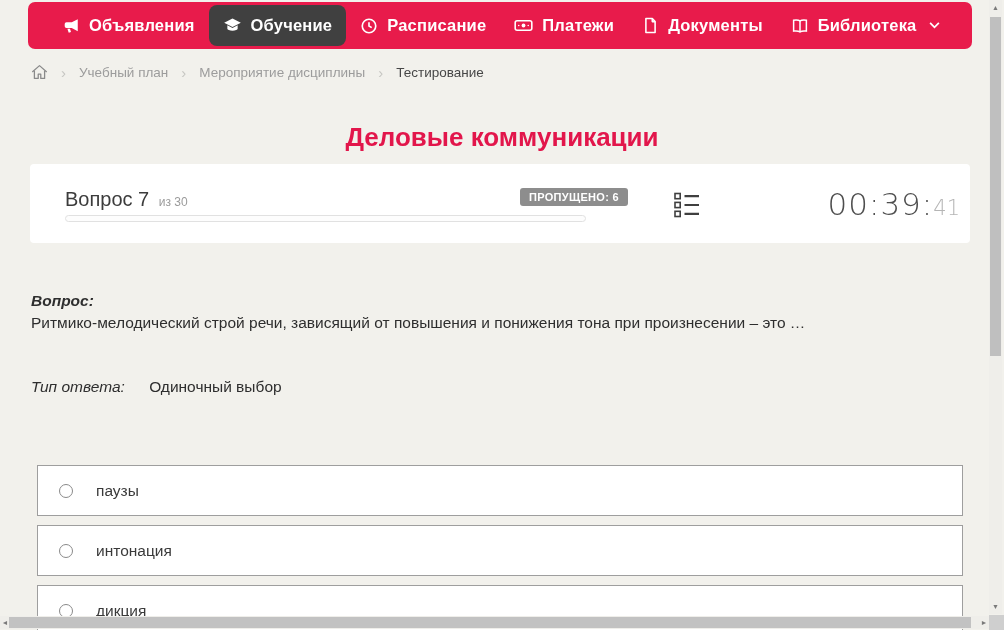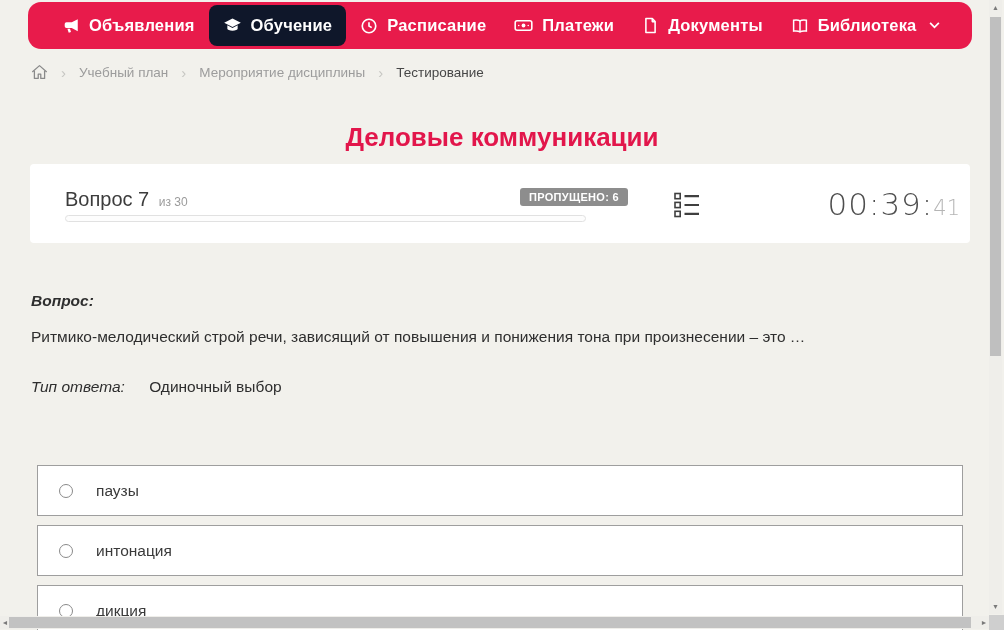--- a/index.html
+++ b/index.html
@@ -8,31 +8,31 @@
     position: relative;
     overflow: hidden;
     background: #f2f1ec;
     font-family: "Liberation Sans", sans-serif;
     color: #2e2e2e;
   }
 
   
   .navbar {
     position: absolute; left: 28px; top: 2px; width: 944px; height: 47px;
-    background: #e81b4b; border-radius: 13px;
+    background: #e81b4b; border-radius: 7px;
     display: flex; align-items: center; justify-content: space-between;
     padding: 0 20px; color: #fff;
   }
   .nav-item {
     display: flex; align-items: center; gap: 9px;
     font-weight: 700; font-size: 16.5px; letter-spacing: .2px;
     height: 41px; padding: 0 14px; border-radius: 8px; cursor: pointer;
     white-space: nowrap;
   }
-  .nav-item.active { background: #0f172a; }
+  .nav-item.active { background: #404040; }
   .nicon { display: flex; align-items: center; }
   .chev { margin-left: 4px; display: flex; align-items: center; }
 
   
   .breadcrumb {
     position: absolute; left: 31px; top: 64px;
     display: flex; align-items: center; gap: 13px;
     font-size: 13.5px; color: #9c9c9c;
   }
   .crumb-sep { color: #c6c6c2; font-size: 15px; line-height: 1; }
@@ -69,21 +69,21 @@
   }
   .timer .main { font-size: 31px; color: #4e4e4e; letter-spacing: 1px; }
   .timer .sec  { font-size: 21px; color: #b5b5b5; }
 
   
   .q-heading {
     position: absolute; left: 31px; top: 292px;
     font-size: 15.5px; font-weight: 700; font-style: italic; color: #2e2e2e;
   }
   .q-text {
-    position: absolute; left: 31px; top: 328px; width: 930px;
+    position: absolute; left: 31px; top: 314px; width: 930px;
     font-size: 15.5px; color: #2e2e2e;
   }
   .a-type { position: absolute; left: 31px; top: 378px; font-size: 15.5px; }
   .a-type .lbl { font-weight: 400; font-style: italic; margin-top: 24px; }
   .a-type .val { margin-left: 20px; }
 
   
   .options { position: absolute; left: 37px; top: 465px; width: 926px; }
   .option {
     height: 51px; margin-bottom: 9px;

